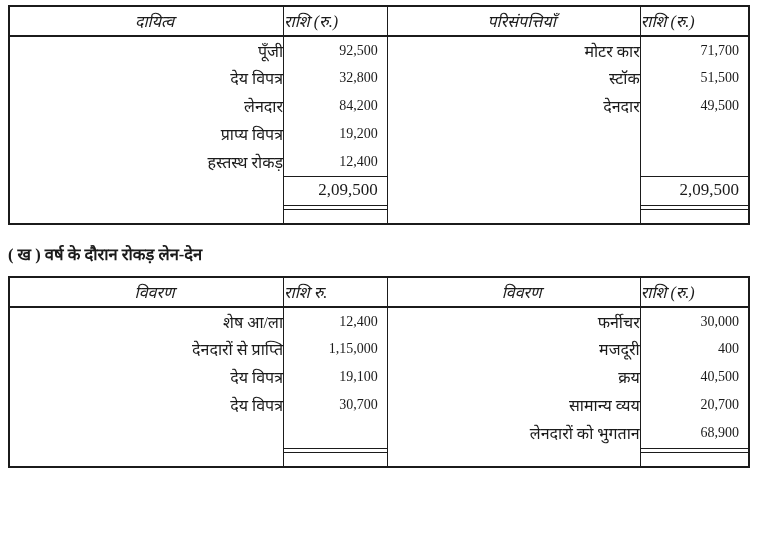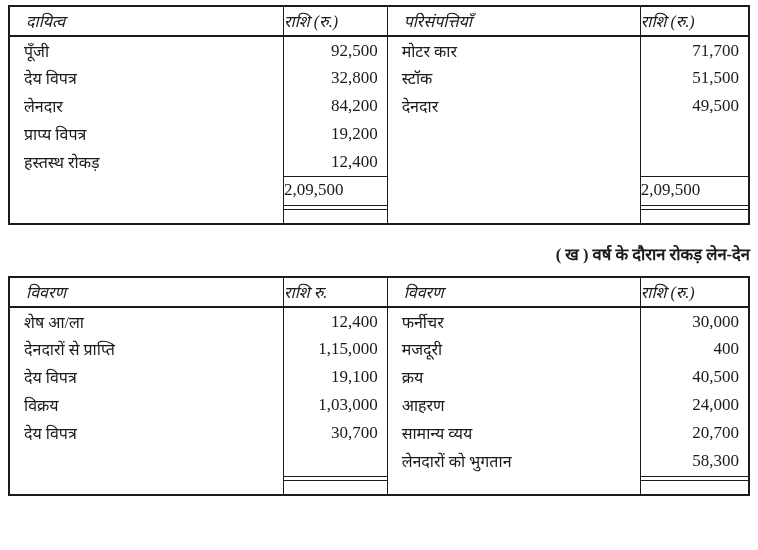--- a/index.html
+++ b/index.html
@@ -34,54 +34,55 @@
   }
   .b-r { border-right: 1.5px solid #1b1b1b; }
 
   tr.header-row { height: 30px; }
   tr.header-row th {
     border-bottom: 2px solid #1b1b1b;
     font-style: italic;
     font-weight: normal;
     font-size: 16px;
   }
-  th.lbl-h { text-align: left; padding-left: 16px; }
+  th.lbl-h { text-align: center; padding-left: 16px; }
   th.amt-h { text-align: left; }
 
   tr.body-row { height: 28px; }
   td.lbl {
-    text-align: left;
-    padding-left: 14px;
+    text-align: right;
+    padding-left: 31px;
     font-size: 16px;
   }
   td.amt {
     text-align: right;
     padding-right: 9px;
-    font-size: 17px;
+    font-size: 14px;
   }
 
   tr.total-row { height: 28px; }
   td.total-amt {
     border-top: 1.5px solid #1b1b1b;
+    text-align: right;
     padding-right: 9px;
     font-size: 17px;
   }
 
   tr.rule-row { height: 9px; }
   td.rule-cell { vertical-align: top; }
   .double-rule {
     height: 3px;
     margin-top: 1px;
     border-top: 1.5px solid #1b1b1b;
     border-bottom: 1.5px solid #1b1b1b;
   }
   tr.spacer-row { height: 11px; }
 
   .section-heading {
-    text-align: right;
+    text-align: left;
     font-weight: bold;
     font-size: 16.5px;
     margin: 17px 0 11px 0;
   }
 </style>
 </head>
 <body>
 
 <div class="page">
 
@@ -186,36 +187,30 @@
         <td class="lbl b-r">मजदूरी</td>
         <td class="amt">400</td>
       </tr>
       <tr class="body-row">
         <td class="lbl b-r">देय विपत्र</td>
         <td class="amt b-r">19,100</td>
         <td class="lbl b-r">क्रय</td>
         <td class="amt">40,500</td>
       </tr>
       <tr class="body-row">
-        <td class="lbl b-r">विक्रय</td>
-        <td class="amt b-r">1,03,000</td>
-        <td class="lbl b-r">आहरण</td>
-        <td class="amt">24,000</td>
-      </tr>
-      <tr class="body-row">
         <td class="lbl b-r">देय विपत्र</td>
         <td class="amt b-r">30,700</td>
         <td class="lbl b-r">सामान्य व्यय</td>
         <td class="amt">20,700</td>
       </tr>
       <tr class="body-row">
         <td class="lbl b-r"></td>
         <td class="amt b-r"></td>
         <td class="lbl b-r">लेनदारों को भुगतान</td>
-        <td class="amt">58,300</td>
+        <td class="amt">68,900</td>
       </tr>
       <tr class="rule-row">
         <td class="b-r"></td>
         <td class="rule-cell b-r">
             <div class="double-rule"></div>
           </td>
         <td class="b-r"></td>
         <td class="rule-cell">
             <div class="double-rule"></div>
           </td>

